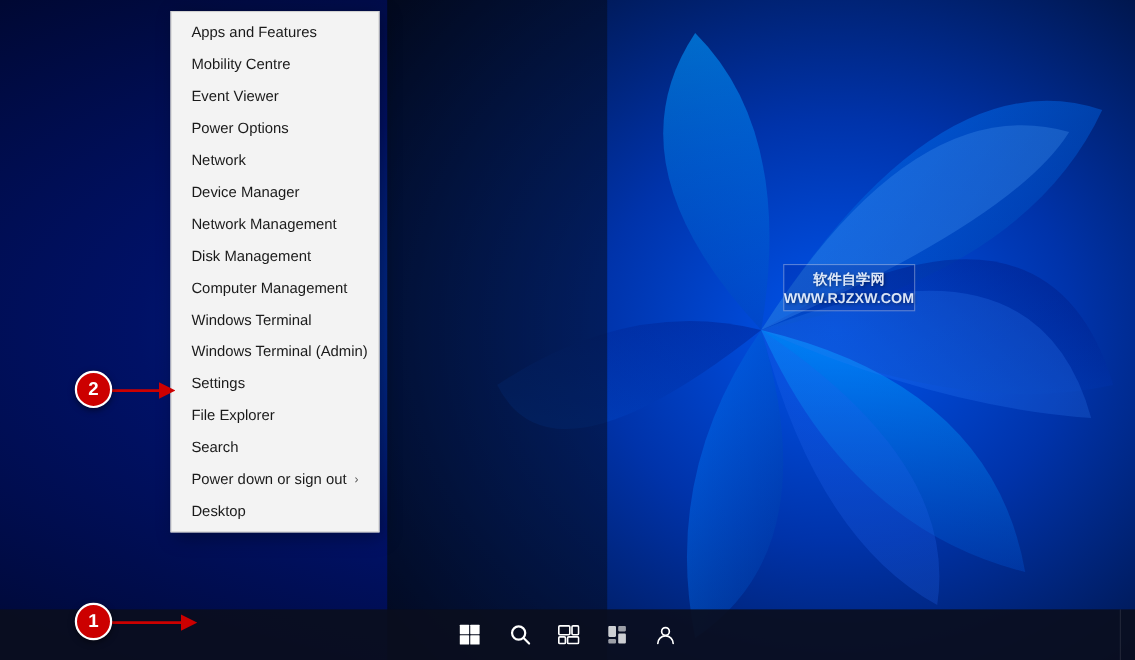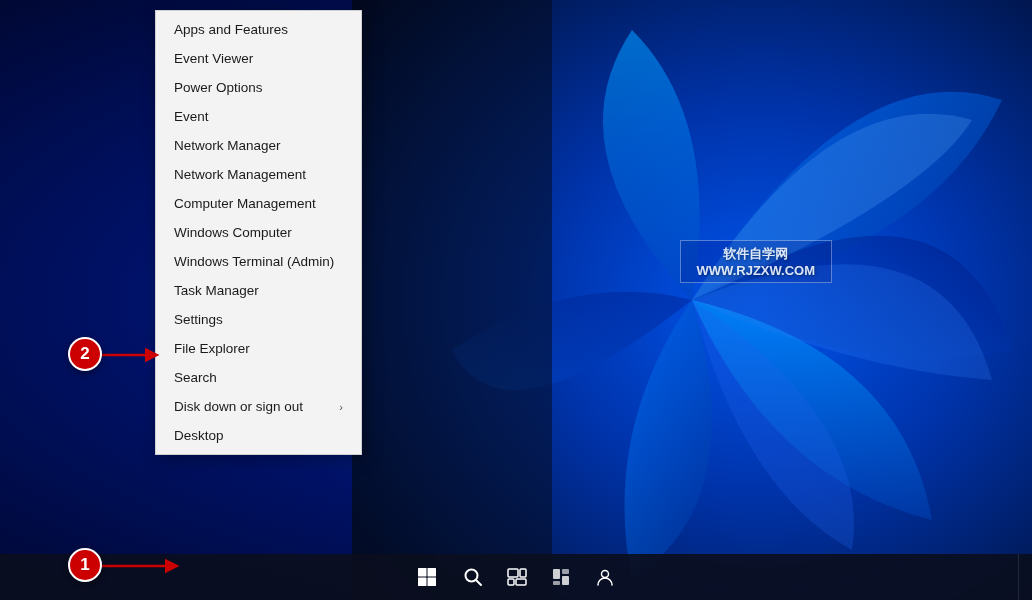--- a/index.html
+++ b/index.html
@@ -46,21 +46,21 @@
       border-radius: 4px;
       cursor: pointer;
       color: #fff;
     }
 
     
     #context-menu {
       position: absolute;
       left: 155px;
       top: 10px;
-      width: 207px;
+      width: 190px;
       background: #f3f3f3;
       border: 1px solid #d0d0d0;
       box-shadow: 4px 4px 16px rgba(0,0,0,0.35);
       z-index: 200;
       padding: 4px 0;
     }
 
     .menu-item {
       padding: 7px 18px;
       font-size: 13.5px;
@@ -101,21 +101,21 @@
       right: 200px;
       top: 240px;
       color: #fff;
       font-size: 13px;
       font-weight: bold;
       text-align: center;
       text-shadow: 1px 1px 3px rgba(0,0,0,0.5);
       z-index: 150;
       opacity: 0.85;
       border: 1px solid rgba(255,255,255,0.4);
-      padding: 4px 16px;
+      padding: 4px 0;
       background: rgba(0,0,100,0.2);
       margin-left: 10px;
     }
 
     
     .desktop-svg {
       position: absolute;
       right: 0; top: 0;
       width: 680px;
       height: 600px;
@@ -175,57 +175,60 @@
   <div id="watermark">
     <div>软件自学网</div>
     <div>WWW.RJZXW.COM</div>
   </div>
 
   <div id="context-menu">
   <div class="menu-item">
         <span>Apps and Features</span>
       </div>
       <div class="menu-item">
+        <span>Mobility Centre</span>
+      </div>
+      <div class="menu-item">
         <span>Event Viewer</span>
       </div>
       <div class="menu-item">
         <span>Power Options</span>
       </div>
       <div class="menu-item">
-        <span>Event</span>
-      </div>
-      <div class="menu-item">
-        <span>Network Manager</span>
+        <span>Network</span>
+      </div>
+      <div class="menu-item">
+        <span>Device Manager</span>
       </div>
       <div class="menu-item">
         <span>Network Management</span>
       </div>
       <div class="menu-item">
+        <span>Disk Management</span>
+      </div>
+      <div class="menu-item">
         <span>Computer Management</span>
       </div>
       <div class="menu-item">
-        <span>Windows Computer</span>
+        <span>Windows Terminal</span>
       </div>
       <div class="menu-item">
         <span>Windows Terminal (Admin)</span>
       </div>
       <div class="menu-item">
-        <span>Task Manager</span>
-      </div>
-      <div class="menu-item">
         <span>Settings</span>
       </div>
       <div class="menu-item">
         <span>File Explorer</span>
       </div>
       <div class="menu-item">
         <span>Search</span>
       </div>
       <div class="menu-item">
-        <span>Disk down or sign out</span>
+        <span>Power down or sign out</span>
         <span class="menu-arrow">›</span>
       </div>
       <div class="menu-item">
         <span>Desktop</span>
       </div>
     </div>
 
   <div class="annotation" style="left: 68px; top: 337px;">
     <span>2</span>
   </div>

